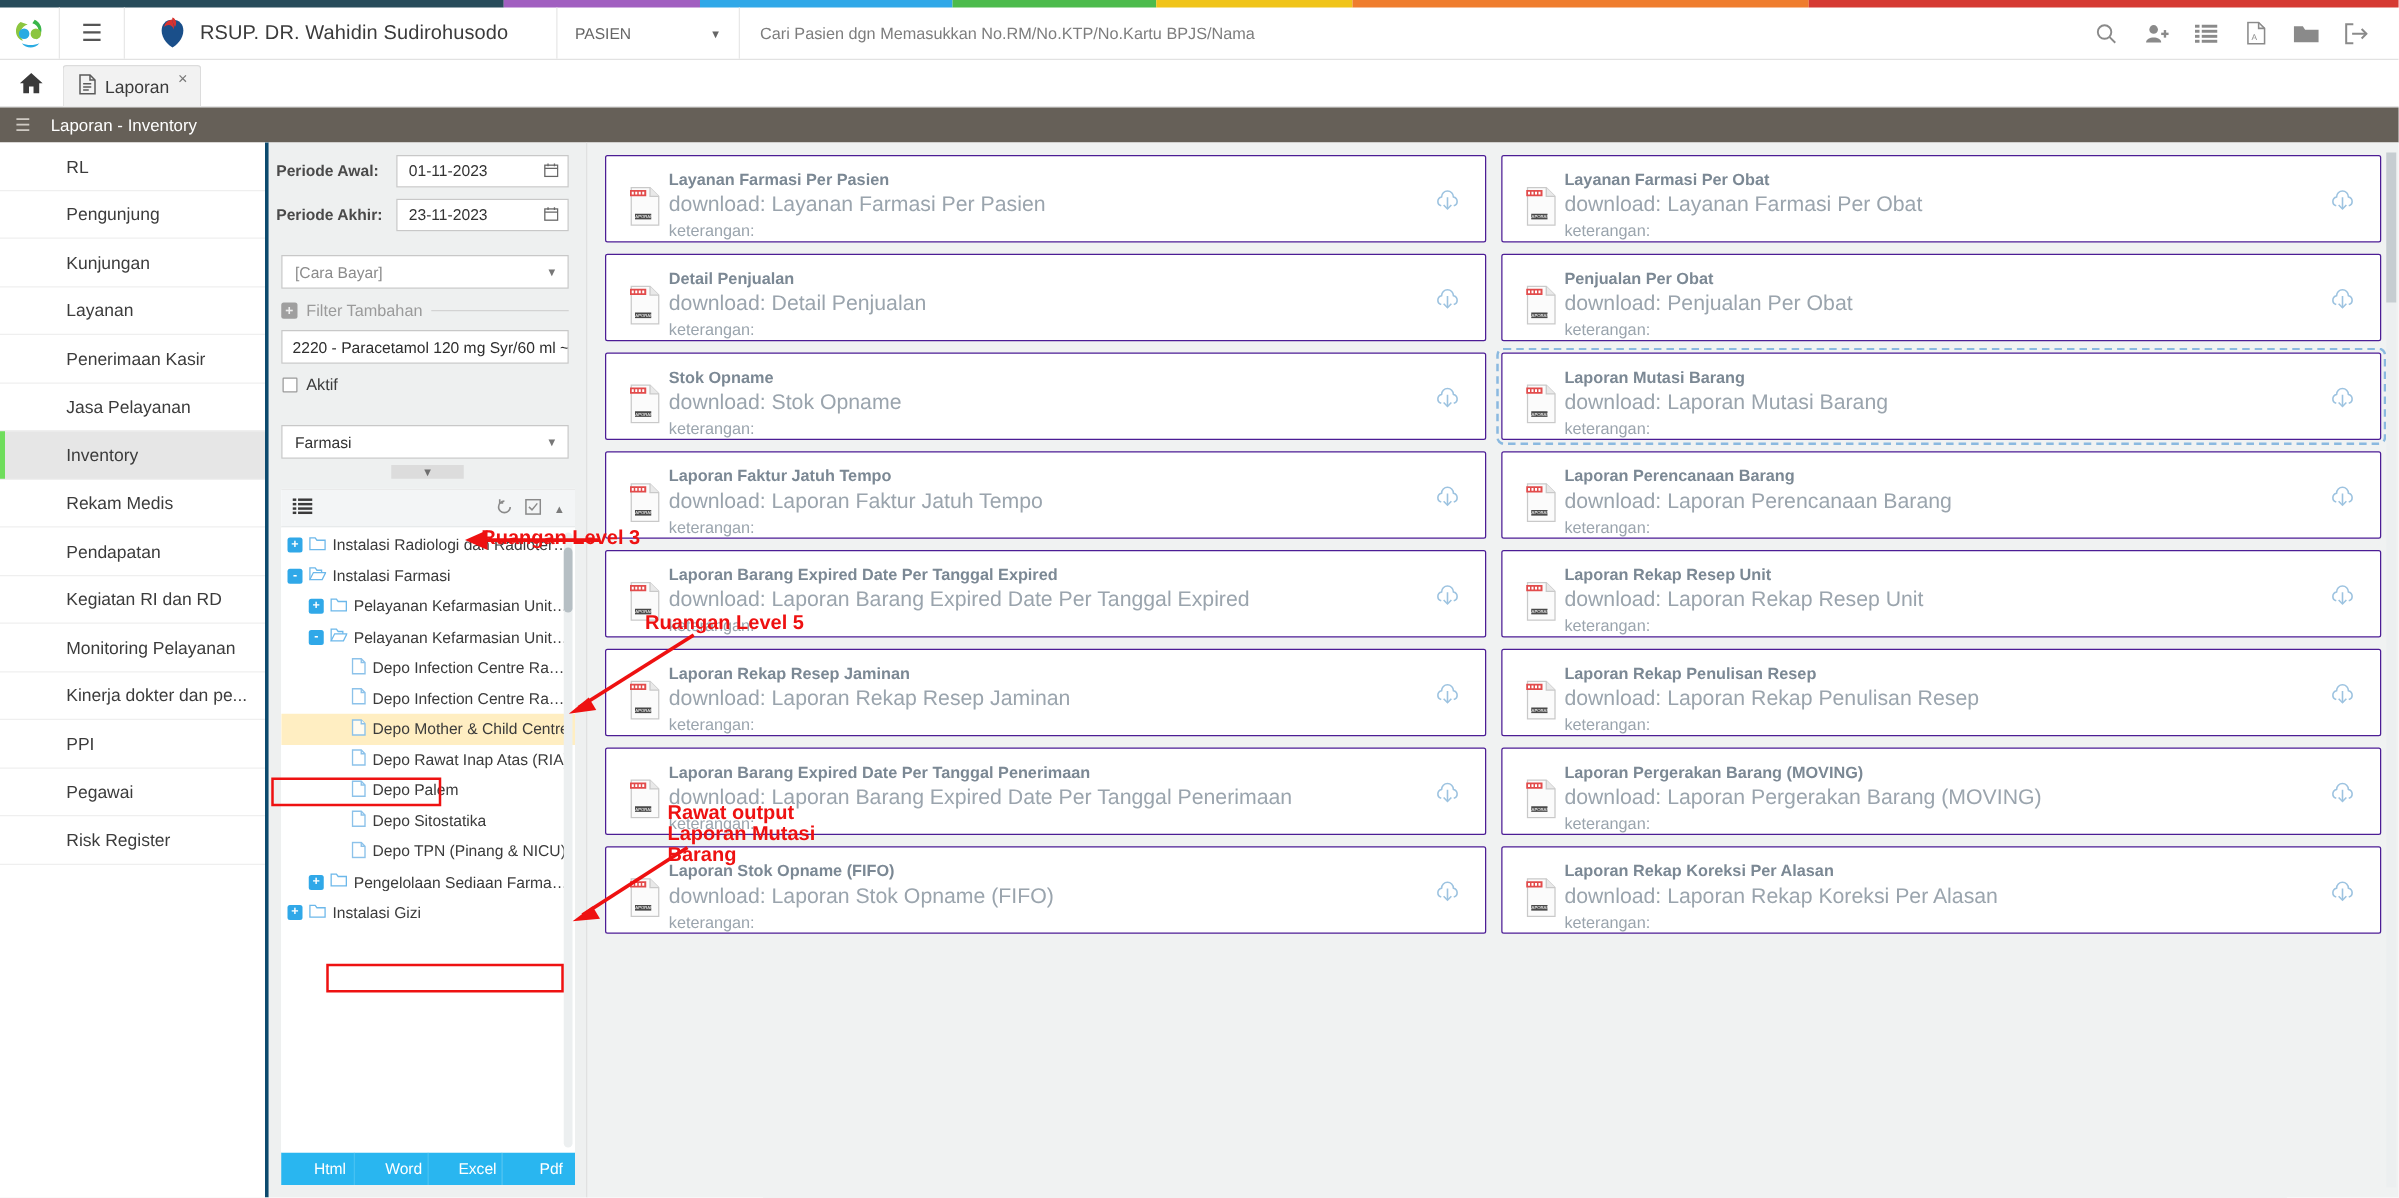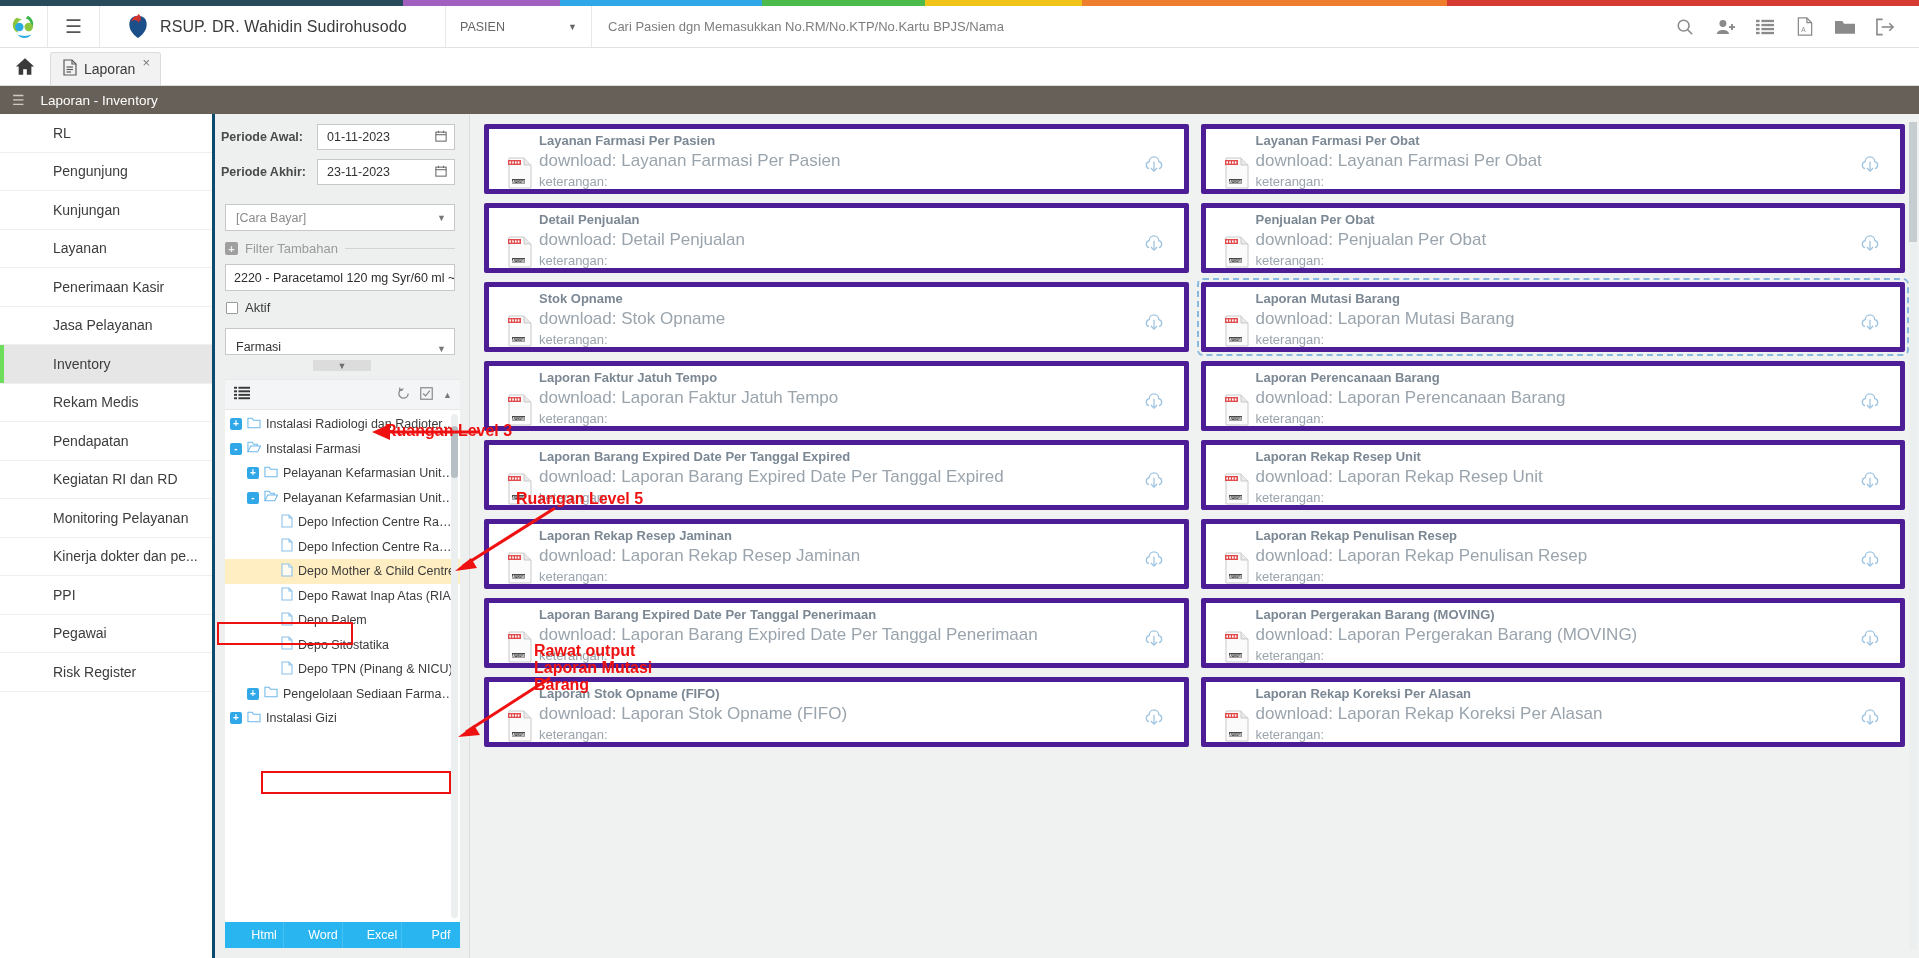--- a/index.html
+++ b/index.html
@@ -170,22 +170,22 @@
   }
   #exportbar .eb:last-child { border-right:none; }
 
   
   #reports {
     flex:1; background:#f0f2f2; padding:10px 14px 10px 14px;
     display:flex; gap:12px; position:relative; overflow:hidden;
   }
   .rcol { flex:1; display:flex; flex-direction:column; gap:9px; }
   .rcard {
-    background:#fff; border:5px solid #4c1d95; border-radius:2px;
-    height:70px; display:flex; align-items:flex-end; padding:10px 28px 0 12px;
+    background:#fff; border:1px solid #4c1d95; border-radius:2px;
+    height:70px; display:flex; align-items:center; padding:10px 28px 0 12px;
     position:relative;
   }
   .rcard.sel { outline:2px dashed #8ab9e0; outline-offset:2px; }
   .ricon { width:38px; flex:none; display:flex; justify-content:center; padding-top:2px;}
   .rtxt { flex:1; min-width:0; }
   .rtitle { font-size:13px; font-weight:bold; color:#7b8894; margin-bottom:3px;}
   .rsub   { font-size:17px; color:#9aa4ad; margin-bottom:3px; }
   .rket   { font-size:13px; color:#9aa4ad; }
   .rdl { position:absolute; right:20px; top:26px; color:#9dc3e0; cursor:pointer; }
   .rscroll { position:absolute; right:2px; top:8px; width:8px; bottom:8px; background:#eceff0; }
@@ -410,21 +410,21 @@
 
     <div class="ftext">
       <span>2220 - Paracetamol 120 mg Syr/60 ml ~ Botol~S</span>
     </div>
 
     <div class="fcheck">
       <span class="box"></span>
       <span>Aktif</span>
     </div>
 
-    <div class="fselect dark" style="margin-top:4px;align-items:flex-end;">
+    <div class="fselect dark" style="margin-top:16px;">
       <span>Farmasi</span>
       <span style="font-size:9px;color:#777;">▼</span>
     </div>
 
     <div class="fcollapse">▼</div>
 
     <div id="treepanel">
       <div class="tree-toolbar">
         <span class="left">
           <svg width="16" height="14" viewBox="0 0 18 14" fill="#3a3a3a">

